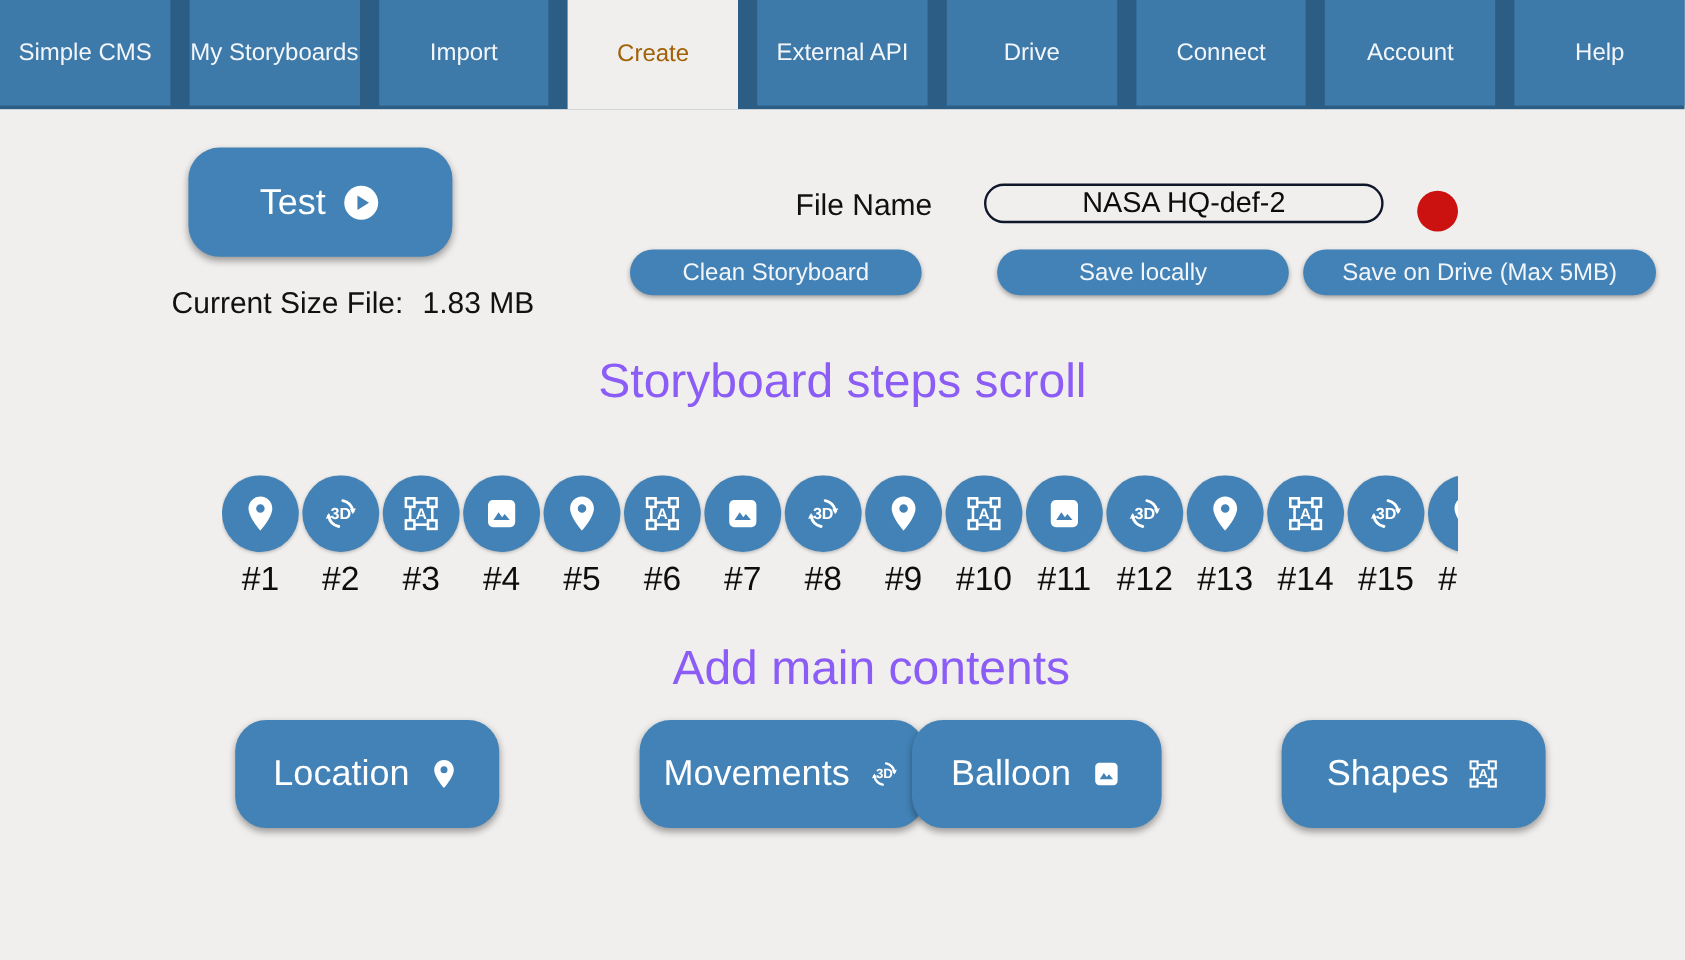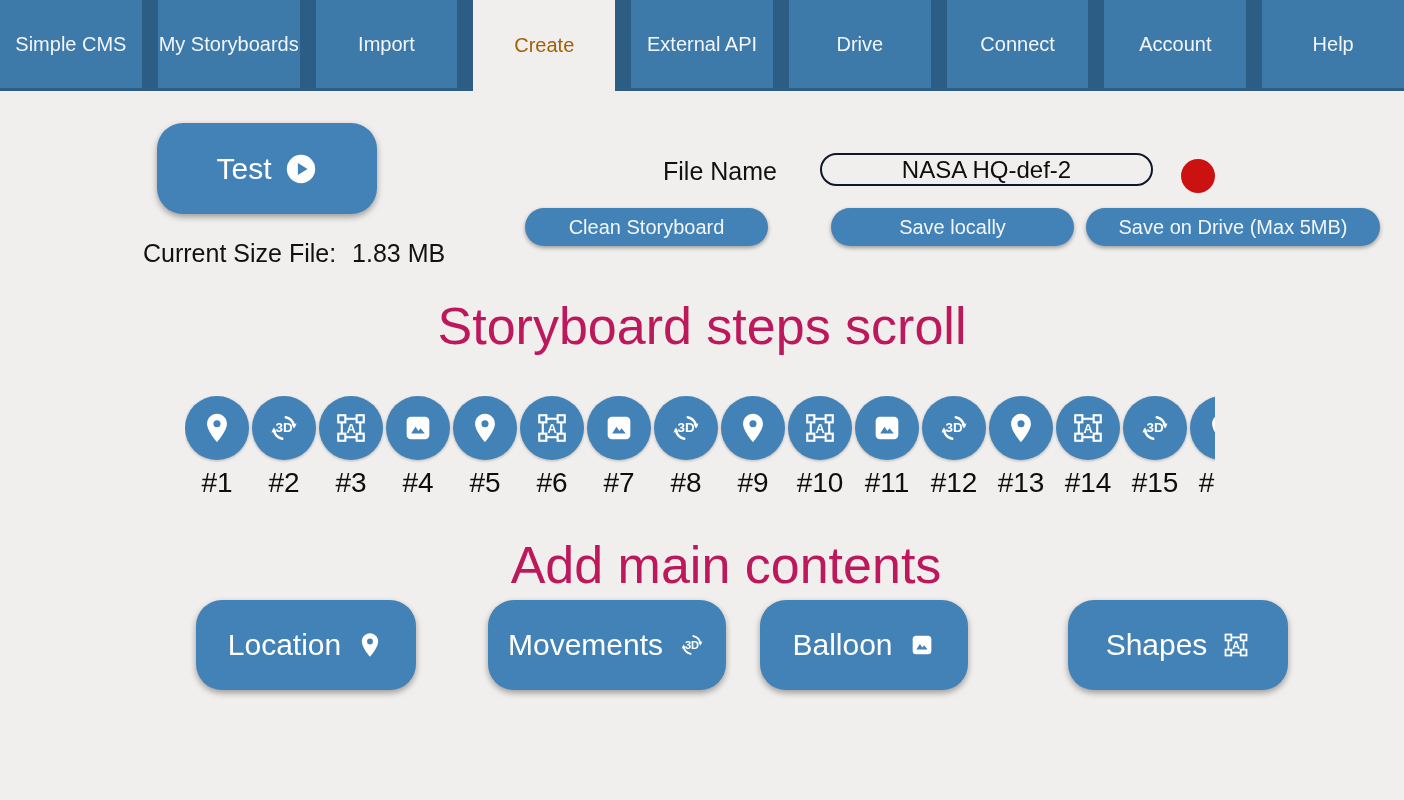--- a/index.html
+++ b/index.html
@@ -31,32 +31,32 @@
   .size-line{position:absolute;left:143px;top:239px;font-size:25px;}
   .size-line .val{margin-left:9px;}
   .filename-label{position:absolute;left:663px;top:157px;font-size:25px;}
   .filename-input{position:absolute;left:820px;top:153px;width:333px;height:33px;border:2px solid #0f172a;border-radius:17px;
     background:transparent;text-align:center;font-size:24px;font-family:inherit;color:#0d0d0d;padding:0 10px;outline:none;}
   .record-dot{position:absolute;left:1181px;top:159px;width:34px;height:34px;border-radius:50%;background:var(--red);}
   .clean-btn{left:525px;width:243px;}
   .save-local-btn{left:795px;width:243px;margin-left:36px;}
   .save-drive-btn{left:1058px;width:294px;margin-left:28px;}
   
-  .section-title{position:absolute;left:0;width:100%;margin:0;text-align:center;font-size:52px;font-weight:400;color:#be185d;}
+  .section-title{position:absolute;left:0;width:100%;margin:0;text-align:center;font-size:40px;font-weight:400;color:#8b5cf6;}
   .steps-title{top:296px;}
   .contents-title{top:535px;padding-left:48px;}
   
   .steps-row{position:absolute;left:185px;top:396px;width:1030px;height:112px;display:flex;gap:3px;overflow:hidden;}
   .step{flex:0 0 64px;display:flex;flex-direction:column;align-items:center;}
   .step-circle{width:64px;height:64px;border-radius:50%;background:var(--btn-blue);display:flex;align-items:center;justify-content:center;color:#fff;cursor:pointer;box-shadow:0 1px 3px rgba(0,0,0,.25);}
   .step-label{margin-top:7px;font-size:28px;color:#0d0d0d;white-space:nowrap;}
   
   .content-btn{top:600px;height:90px;gap:15px;}
   .c0{left:196px;width:220px;}
-  .c1{left:488px;width:238px;}
+  .c1{left:533px;width:238px;}
   .c2{left:760px;width:208px;}
   .c3{left:1068px;width:220px;}
   
   .icon{display:inline-flex;align-items:center;justify-content:center;}
   .icon svg{display:block;}
   .step-icon svg{width:34px;height:34px;}
   .btn-icon svg{width:28px;height:28px;}
   .play-icon svg{width:34px;height:34px;}
 </style>
 </head>

